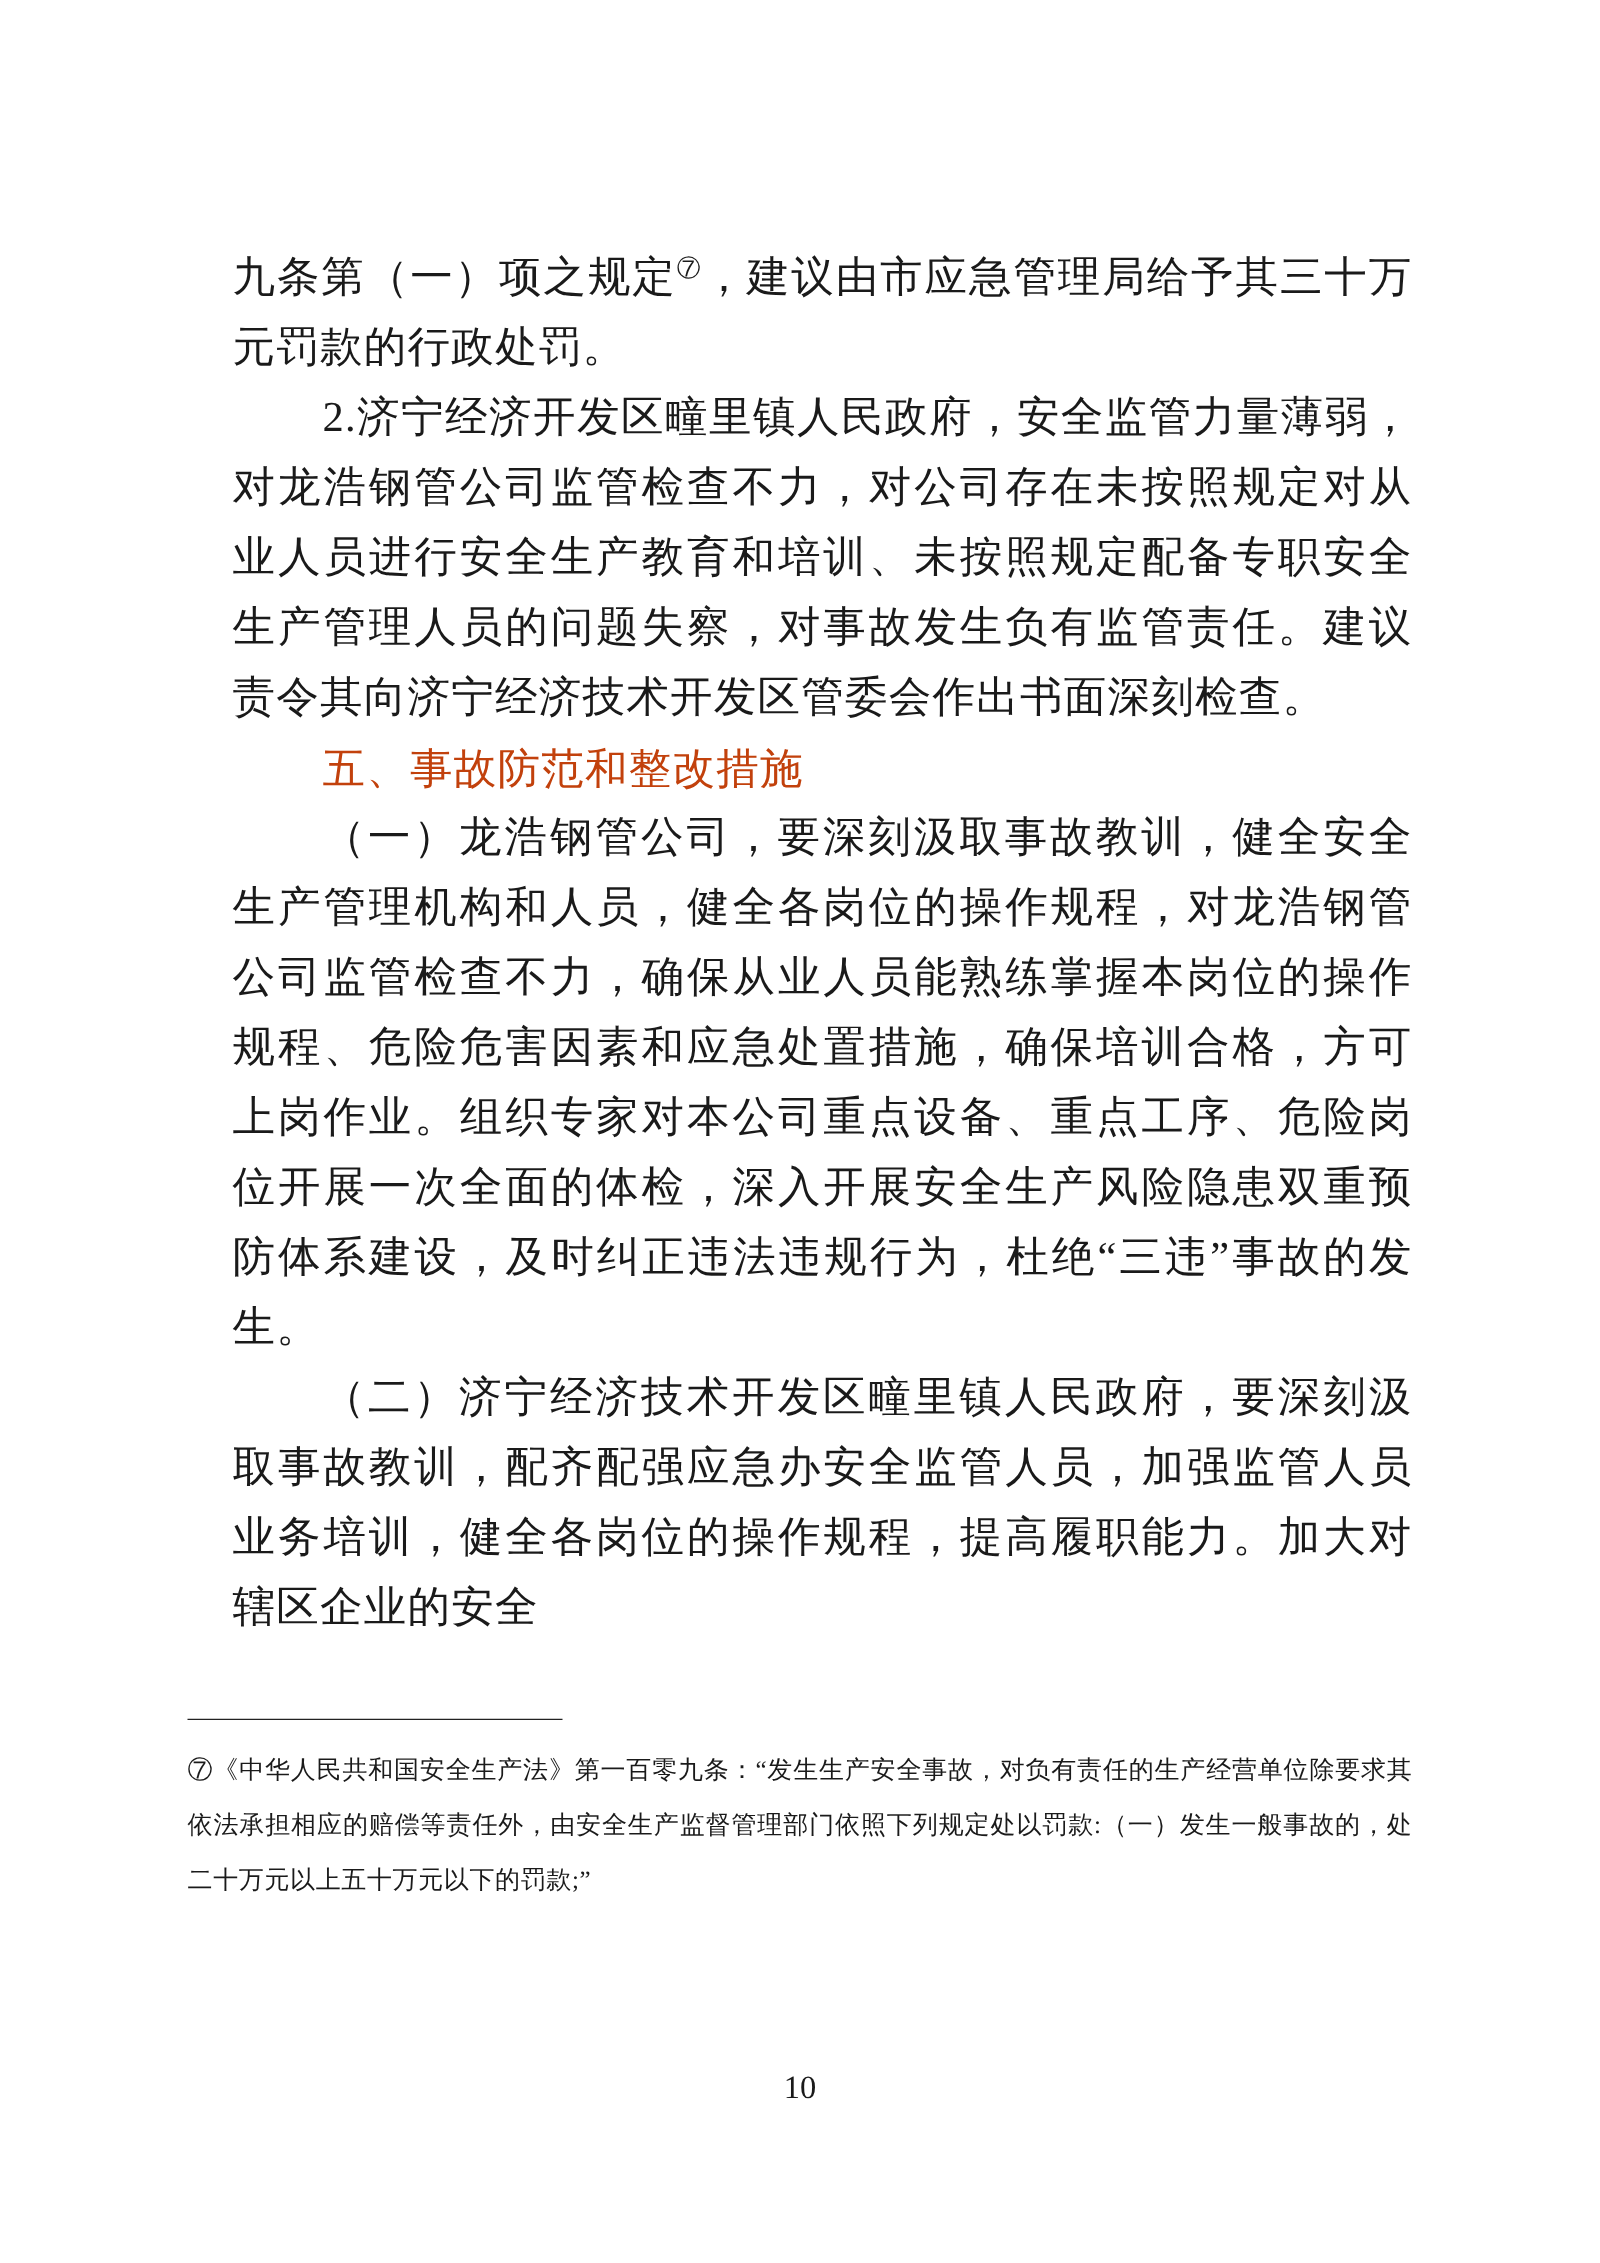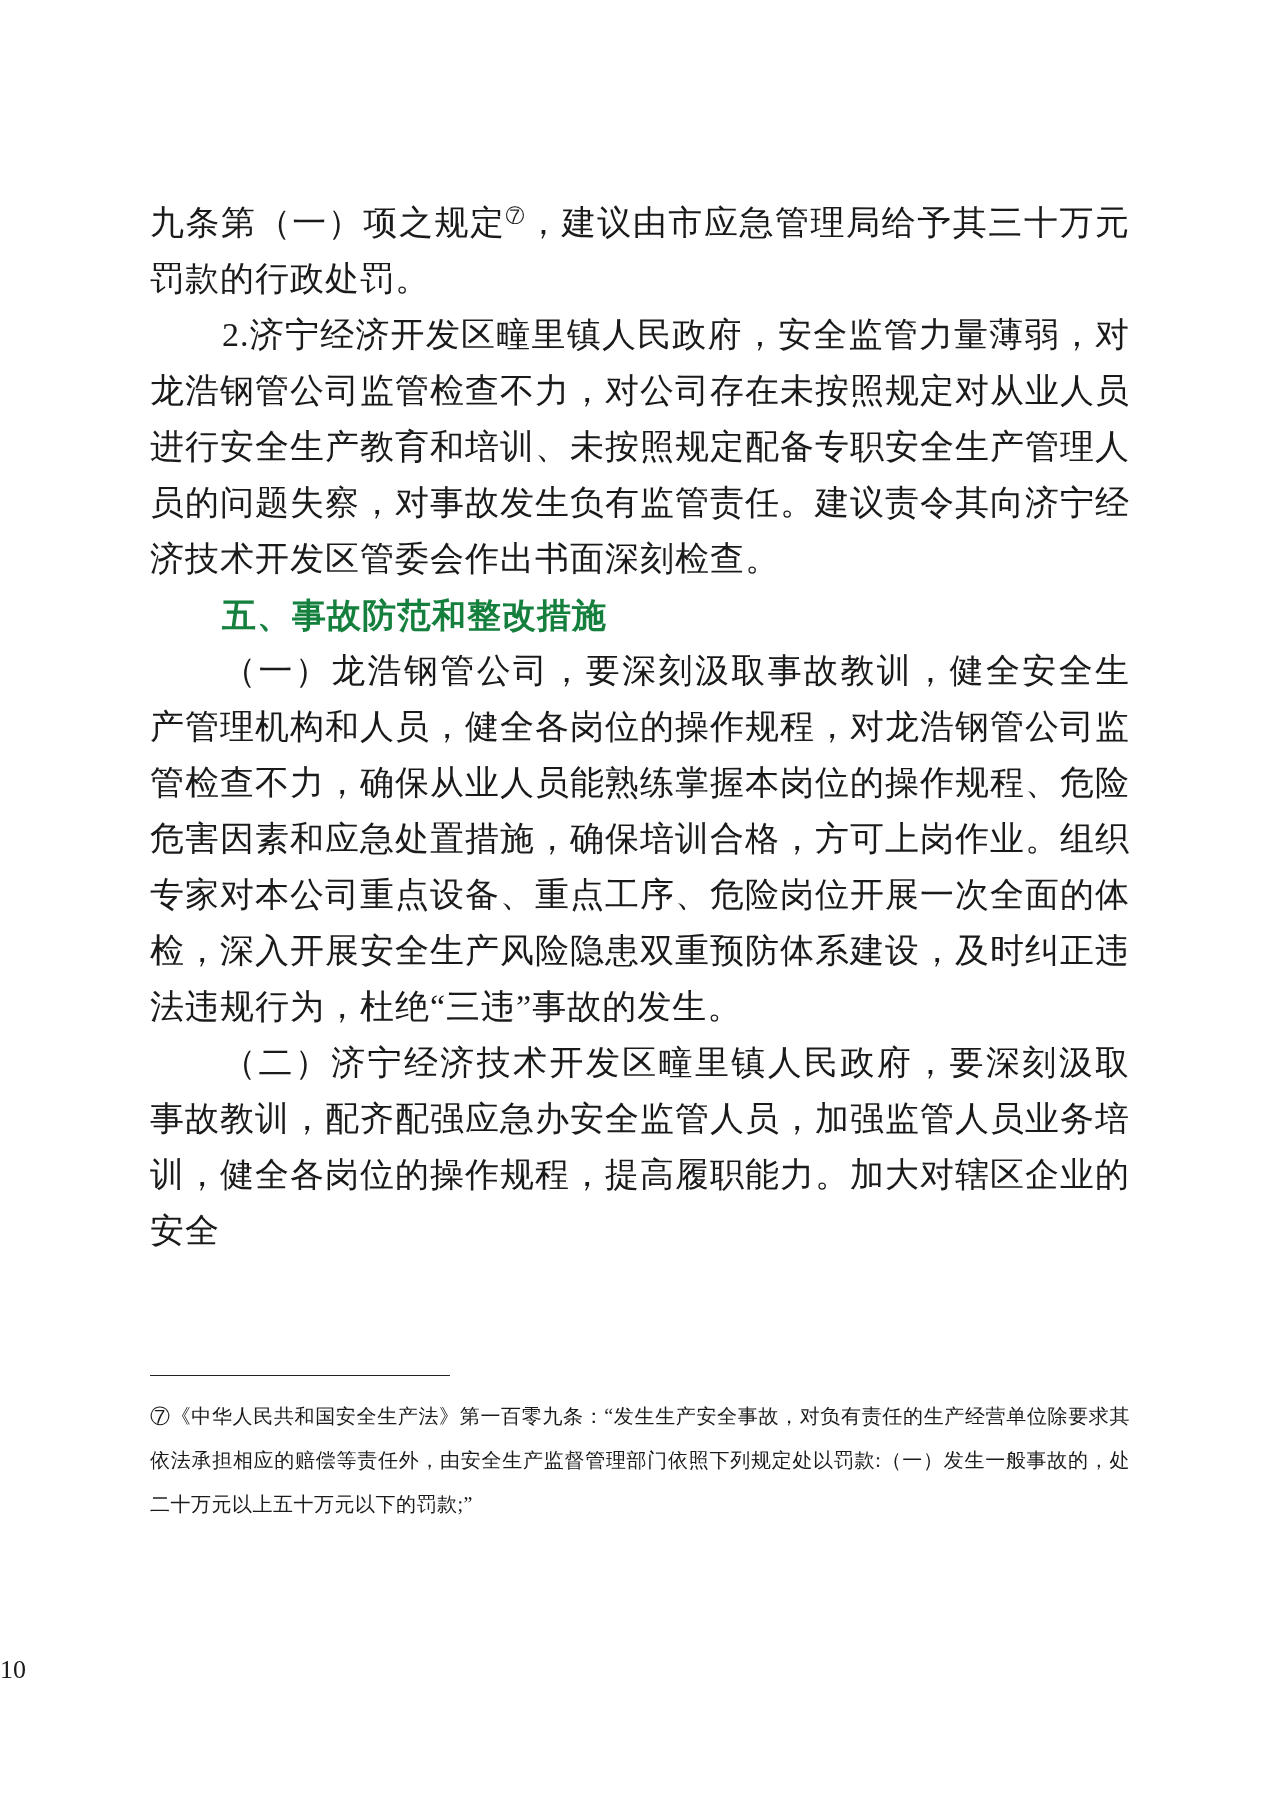--- a/index.html
+++ b/index.html
@@ -24,37 +24,38 @@
     box-sizing: border-box;
     padding: 195px 150px 0 150px;
   }
   .body-text {
     font-size: 34px;
     line-height: 56px;
     letter-spacing: 1px;
     text-align: justify;
     text-justify: inter-ideograph;
     color: #1a1a1a;
+    margin-left: 36px;
   }
   .para {
     margin: 0;
     text-indent: 0;
   }
   .para.indent {
     text-indent: 72px;
   }
   .heading {
     margin: 0;
-    font-weight: bold;
+    font-weight: normal;
     font-size: 34px;
     line-height: 56px;
     letter-spacing: 1px;
     text-indent: 72px;
     font-family: "Liberation Sans", "DejaVu Sans", sans-serif;
-    color: #15803d;
+    color: #c2410c;
   }
   sup.footnote-mark {
     font-size: 19px;
     vertical-align: super;
     line-height: 0;
   }
   .footnote-area {
     position: absolute;
     left: 150px;
     top: 1375px;
@@ -73,20 +74,21 @@
     text-align: justify;
     text-justify: inter-ideograph;
     color: #1a1a1a;
     margin: 0;
   }
   .page-number {
     position: absolute;
     left: 0;
     top: 1655px;
     width: 1280px;
+    text-align: center;
     font-size: 26px;
     color: #1a1a1a;
     font-family: "Liberation Serif", "DejaVu Serif", serif;
   }
 </style>
 </head>
 <body>
 
 <div class="page">
 

